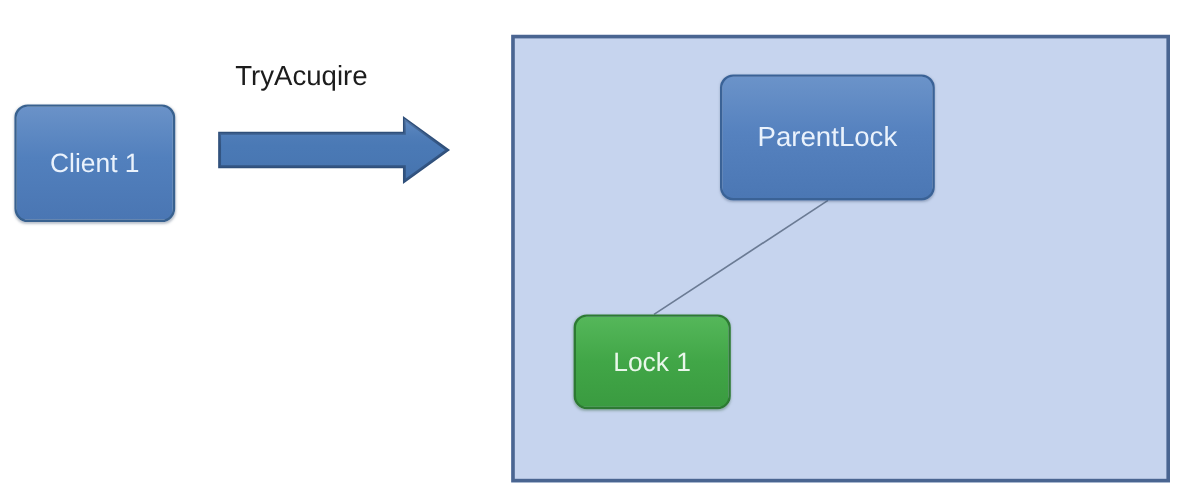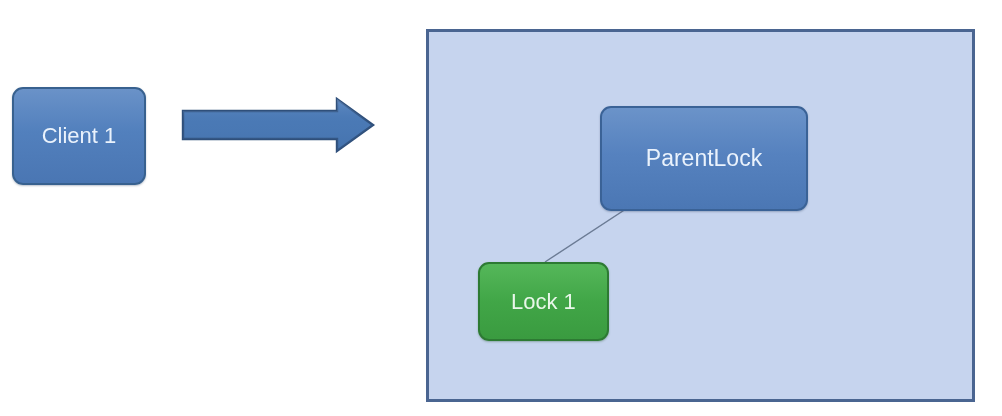--- a/index.html
+++ b/index.html
@@ -43,28 +43,27 @@
     border: 2px solid #38618f;
     box-shadow: 0 1px 2px rgba(60, 80, 110, 0.35);
     color: #eaf2fc;
     font-size: 22px;
   }
 
   
   .node-parentlock {
     left: 600px;
     top: 62px;
-    width: 208px;
+    width: 179px;
     height: 105px;
     background: linear-gradient(180deg, #6b93c9 0%, #5682bf 45%, #4b77b4 100%);
     border: 2px solid #3a6296;
     box-shadow: 0 1px 2px rgba(55, 75, 105, 0.35);
     color: #eaf2fc;
     font-size: 23px;
-    margin-top: 44px;
   }
 
   
   .node-lock {
     left: 478px;
     top: 262px;
     width: 131px;
     height: 79px;
     background: linear-gradient(180deg, #55b75a 0%, #41a647 50%, #3a9b40 100%);
     border: 2px solid #2d7a33;
@@ -118,20 +117,21 @@
 </style>
 </head>
 <body>
 
 <div id="canvas">
 
   <div class="node node-client">
     <span>Client 1</span>
   </div>
 
+  <div class="edge-label">TryAcuqire</div>
 
   <svg class="arrow-svg" viewBox="0 0 196 58">
     <polygon points="3,15 157,15 157,3 193,29 157,55 157,43 3,43" fill="#4a79b5" stroke="#2f4f7a" stroke-width="2.4" stroke-linejoin="miter"></polygon>
     <polygon points="3,15 157,15 157,3 193,29 157,55 157,43 3,43" fill="url(#arrowGrad)" stroke="none"></polygon>
     <defs>
       <linearGradient id="arrowGrad" x1="0" y1="0" x2="0" y2="1">
         <stop offset="0%" stop-color="#7a9ed0" stop-opacity="0.55"></stop>
         <stop offset="45%" stop-color="#4a79b5" stop-opacity="0.10"></stop>
         <stop offset="100%" stop-color="#3a6399" stop-opacity="0.35"></stop>
       </linearGradient>

